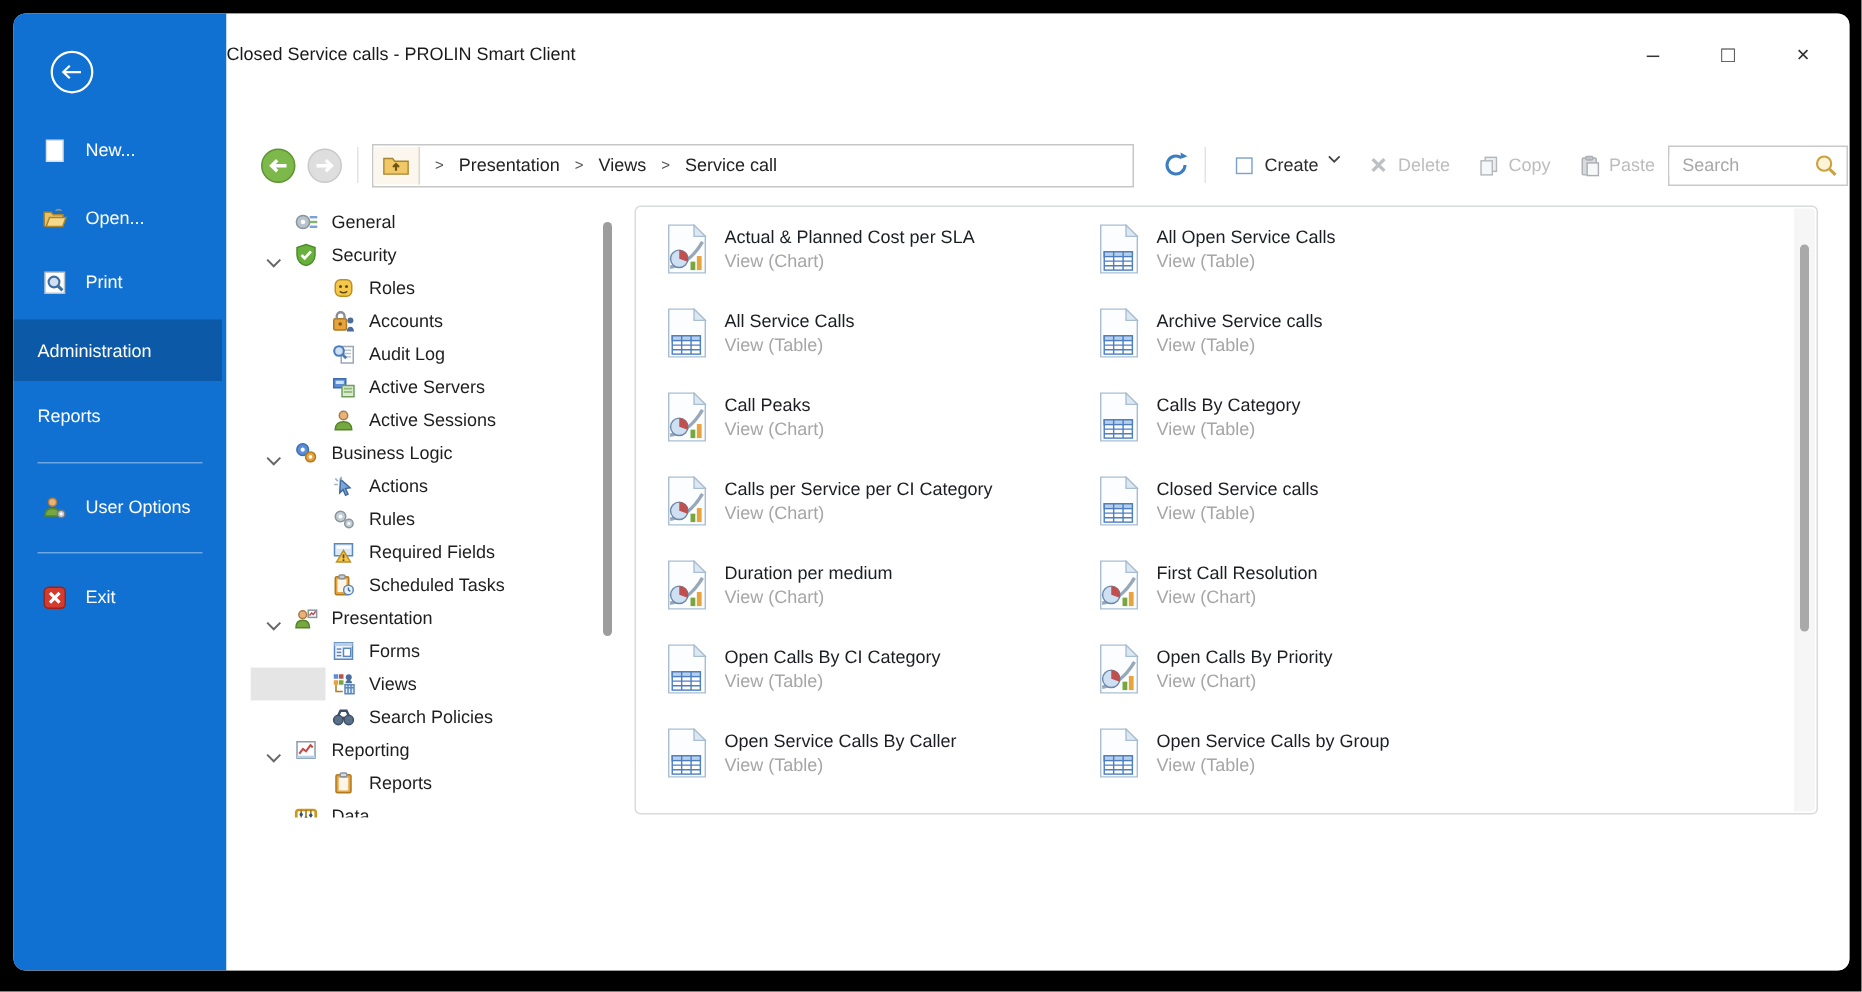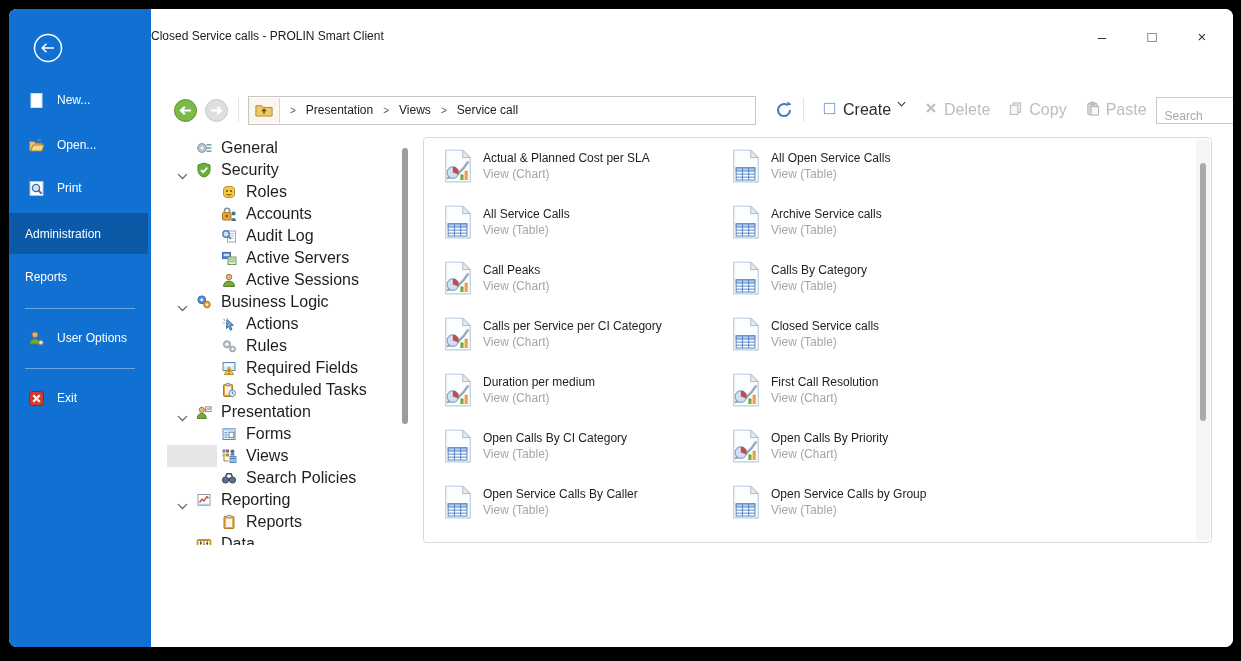--- a/index.html
+++ b/index.html
@@ -23,36 +23,36 @@
   
   .toolbar{position:absolute;left:0;right:20px;top:86px;height:30px;display:flex;align-items:center}
   .navbtn{width:25px;height:25px;flex:none;margin-left:6px;cursor:pointer}
   .navbtn:first-child{margin-left:22px}
   .vsep{width:1px;height:24px;background:#e3e3e3;margin:0 9px;flex:none}
   .crumbbox{height:27px;width:506px;flex:none;border:1px solid #c6c6c6;display:flex;align-items:center;background:#fff}
   .folderup{width:30px;height:25px;border-right:1px solid #e0d7c3;background:#fbf7ee;display:flex;align-items:center;justify-content:center;cursor:pointer;flex:none}
   .crumb-sep{color:#555;font-size:10px;margin:0 10px;flex:none}
   .crumb-seg{font-size:12px;color:#222;cursor:pointer;white-space:nowrap}
   .refresh{width:20px;height:20px;margin-left:18px;cursor:pointer;flex:none}
-  .tbtn{display:flex;align-items:flex-start;gap:6px;font-size:16px;color:#2b2b2b;margin:0 9px;cursor:pointer;white-space:nowrap}
+  .tbtn{display:flex;align-items:flex-start;gap:6px;font-size:12px;color:#2b2b2b;margin:0 9px;cursor:pointer;white-space:nowrap}
   .tbtn.disabled{color:#bdbdbd;cursor:default}
   .tbtn svg{flex:none}
-  .searchbox{margin-left:auto;width:118px;height:25px;border:1px solid #c9c9c9;display:flex;align-items:flex-end;background:#fff}
+  .searchbox{margin-left:auto;width:118px;height:25px;border:1px solid #c9c9c9;display:flex;align-items:center;background:#fff}
   .searchbox input{border:0;outline:0;flex:1;min-width:0;font-size:12px;color:#444;padding:0 4px 0 8px;font-family:"Liberation Sans",sans-serif}
   .searchbox input::placeholder{color:#a8a8a8}
   .searchbox .mag{width:17px;height:17px;margin-right:5px;cursor:pointer;flex:none}
   
   .tree{position:absolute;left:16px;top:126px;width:242px;height:410px;overflow:hidden}
   .tree ul{list-style:none;margin:0;padding:2px 0 0 0}
   .ti{position:relative;height:22px;display:flex;align-items:center;cursor:pointer}
   .ti .chev{width:11px;height:8px;margin-left:10px;flex:none}
   .ti .chev.hide{visibility:hidden}
   .ti .ticon{width:16px;height:16px;margin-left:8px;flex:none}
   .ti.l2{padding-left:46px}
-  .ti .tlabel{margin-left:9px;font-size:16px;color:#1e1e1e;white-space:nowrap}
+  .ti .tlabel{margin-left:9px;font-size:12px;color:#1e1e1e;white-space:nowrap}
   .ti.selected::before{content:"";position:absolute;left:0;top:0;bottom:0;width:50px;background:#e5e5e5}
   .tree-thumb{position:absolute;right:1px;top:13px;width:6px;height:276px;background:#9d9d9d;border-radius:3px}
   
   .content{position:absolute;left:272px;top:128px;width:787px;height:404px;border:1px solid #d9dadc;border-radius:4px;background:#fff;overflow:hidden}
   .cscroll-track{position:absolute;right:1px;top:1px;bottom:1px;width:14px;background:#f6f6f6;border-radius:0 3px 3px 0}
   .cscroll-thumb{position:absolute;right:5px;top:25px;width:6px;height:258px;background:#a9a9a9;border-radius:3px}
   .grid{display:grid;grid-template-columns:288px 288px;grid-auto-rows:56px;padding:11px 0 0 19px}
   .card{display:flex;align-items:flex-start;cursor:pointer}
   .card .doc{width:30px;height:34px;flex:none}
   .card .ct{margin-left:10px;padding-top:2px}

